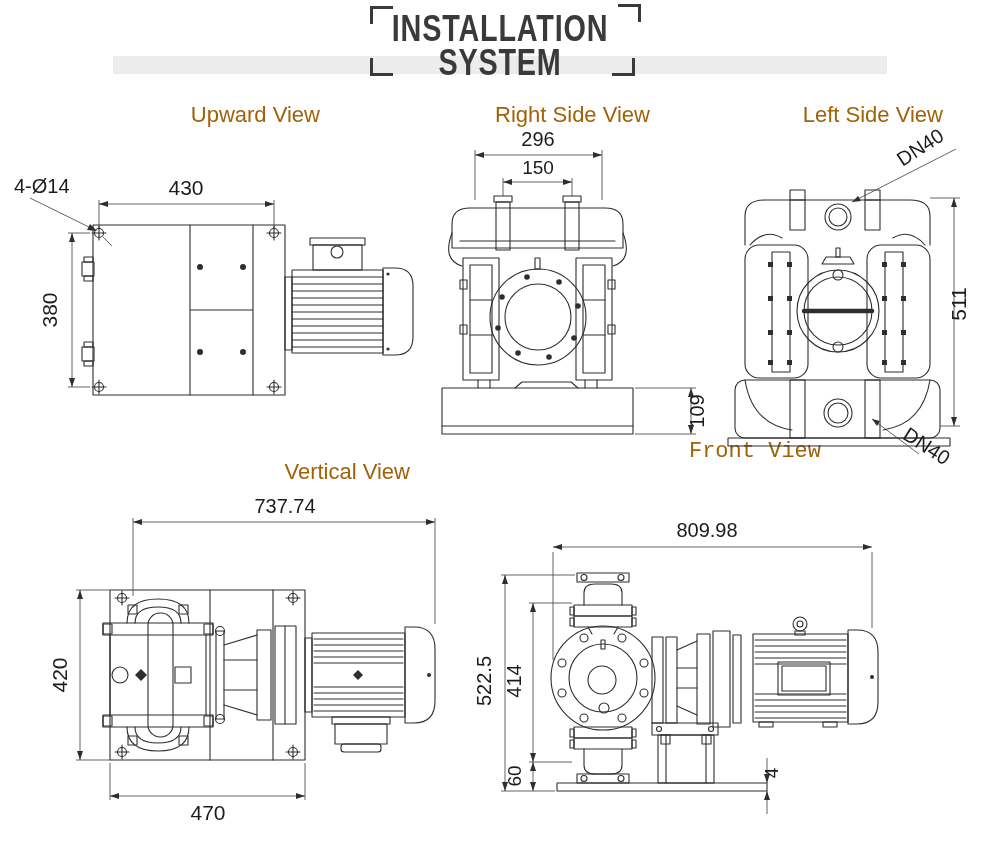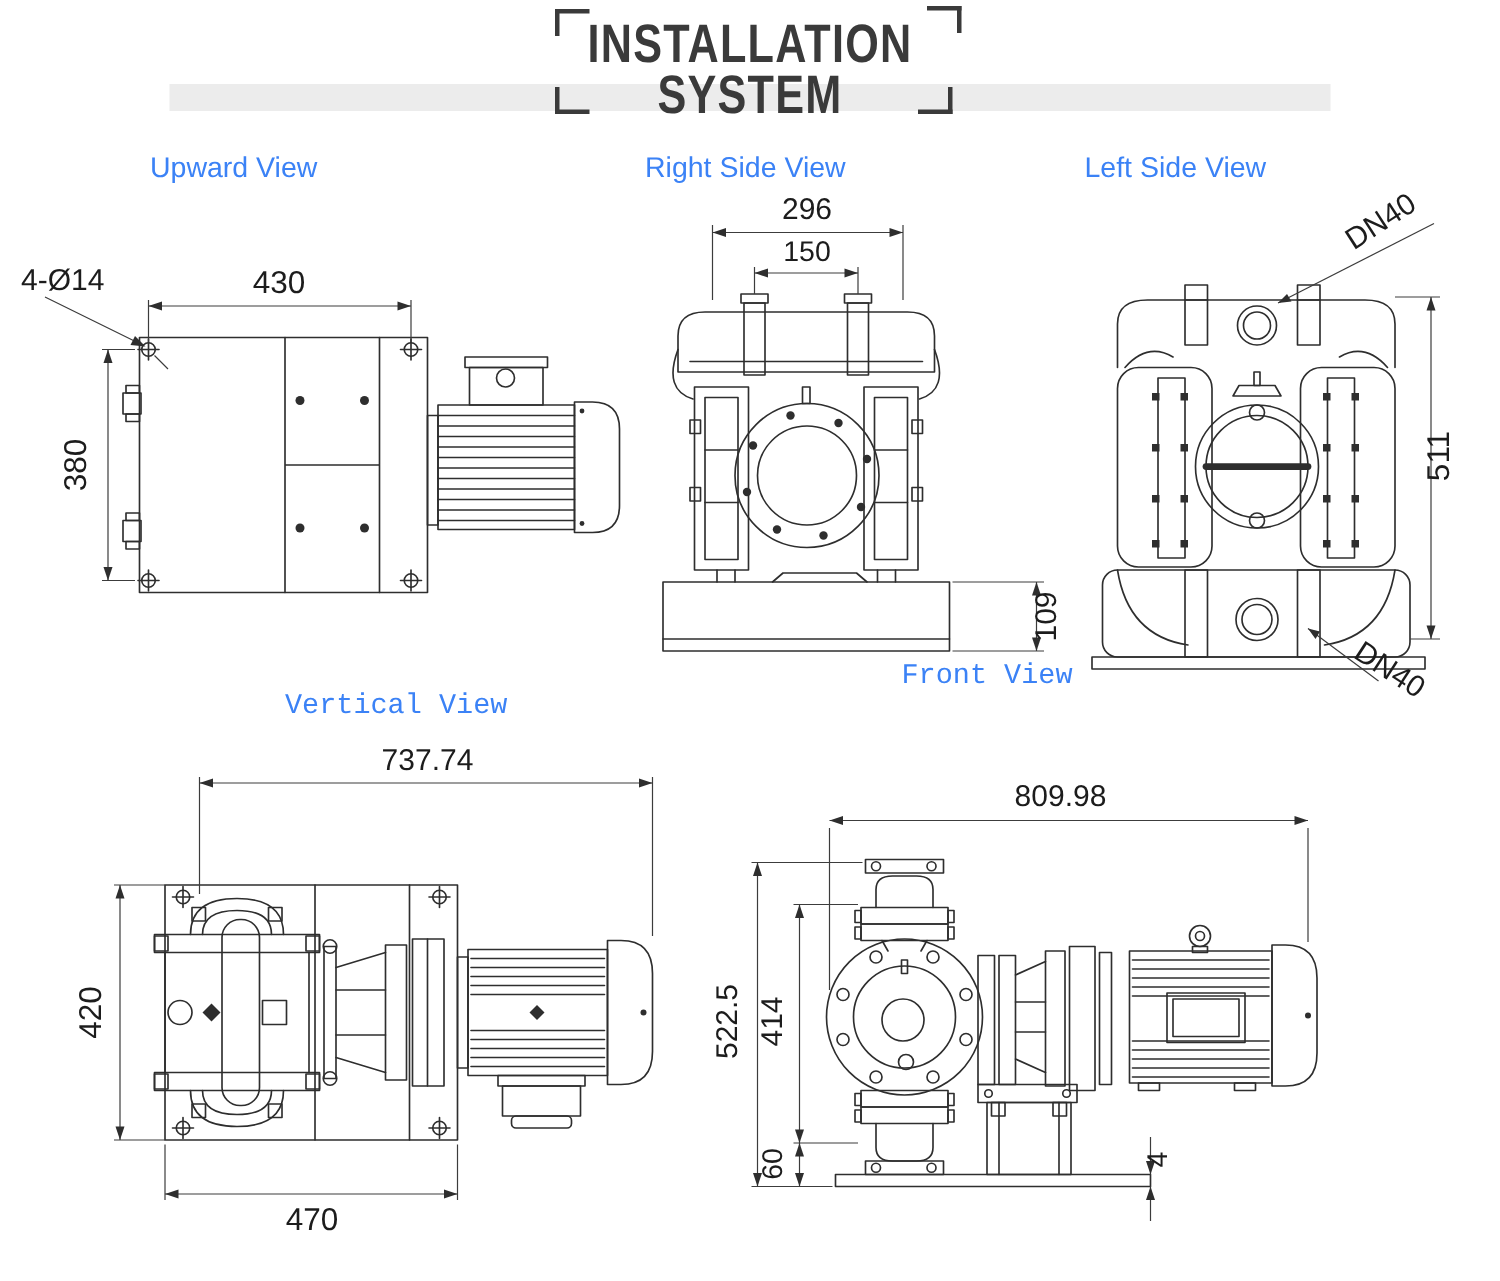--- a/index.html
+++ b/index.html
@@ -10,21 +10,21 @@
   .title-line{position:absolute;left:0;width:1000px;text-align:center;font-weight:bold;
               color:#3a3a3a;letter-spacing:1px;transform:scaleX(.8);transform-origin:50% 50%;}
   #title1{top:8px;font-size:36px;}
   #title2{top:42px;font-size:36px;}
   .brk{position:absolute;width:20px;height:15px;border:0 solid #3a3a3a;}
   .brk.tl{left:370px;top:6px;border-top-width:3px;border-left-width:3px;}
   .brk.tr{left:618px;top:4px;border-top-width:3px;border-right-width:3px;}
   .brk.bl{left:370px;top:58px;border-bottom-width:3px;border-left-width:3px;}
   .brk.br{left:612px;top:58px;border-bottom-width:3px;border-right-width:3px;}
   
-  .vlabel{position:absolute;width:220px;text-align:left;font-size:19px;color:#3b82f6;}
+  .vlabel{position:absolute;width:220px;text-align:right;font-size:22px;color:#a16207;}
   
   .drw{position:absolute;}
   svg .ln{stroke:#2e2e2e;stroke-width:1.1;fill:none;stroke-linejoin:round;stroke-linecap:round;}
   svg .dm{stroke:#3c3c3c;stroke-width:.8;fill:none;}
   svg .ar{fill:#2e2e2e;stroke:none;}
   svg .fl{fill:#2e2e2e;stroke:none;}
   svg text.dt{font-family:"Liberation Sans",sans-serif;fill:#1c1c1c;}
 </style>
 </head>
 <body>
@@ -35,21 +35,21 @@
   <div class="brk tl"></div>
   <div class="brk tr"></div>
   <div class="brk bl"></div>
   <div class="brk br"></div>
   <div id="title1" class="title-line">INSTALLATION</div>
   <div id="title2" class="title-line">SYSTEM</div>
 
   <div class="vlabel" style="left:100px;top:102px;">Upward View</div>
   <div class="vlabel" style="left:723px;top:102px;">Left Side View</div>
   <div class="vlabel" style="left:430px;top:102px;">Right Side View</div>
-  <div class="vlabel" style="left:190px;top:459px;font-family:Liberation Mono, monospace;">Vertical View</div>
+  <div class="vlabel" style="left:190px;top:459px;">Vertical View</div>
   <div class="vlabel" style="left:601px;top:439px;font-family:Liberation Mono, monospace;">Front View</div>
 
   <svg class="drw" style="left:10px;top:140px;" width="410" height="300" viewBox="0 0 410 300">
     <g class="ln">
       <rect x="83" y="85" width="192" height="170"></rect>
       <path d="M180,85 V255 M243,85 V255 M180,170 H243"></path>
       <circle cx="89" cy="93" r="4.5"></circle>
         <path d="M82,93 H96 M89,86 V100"></path>
       <circle cx="264" cy="93" r="4.5"></circle>
         <path d="M257,93 H271 M264,86 V100"></path>

